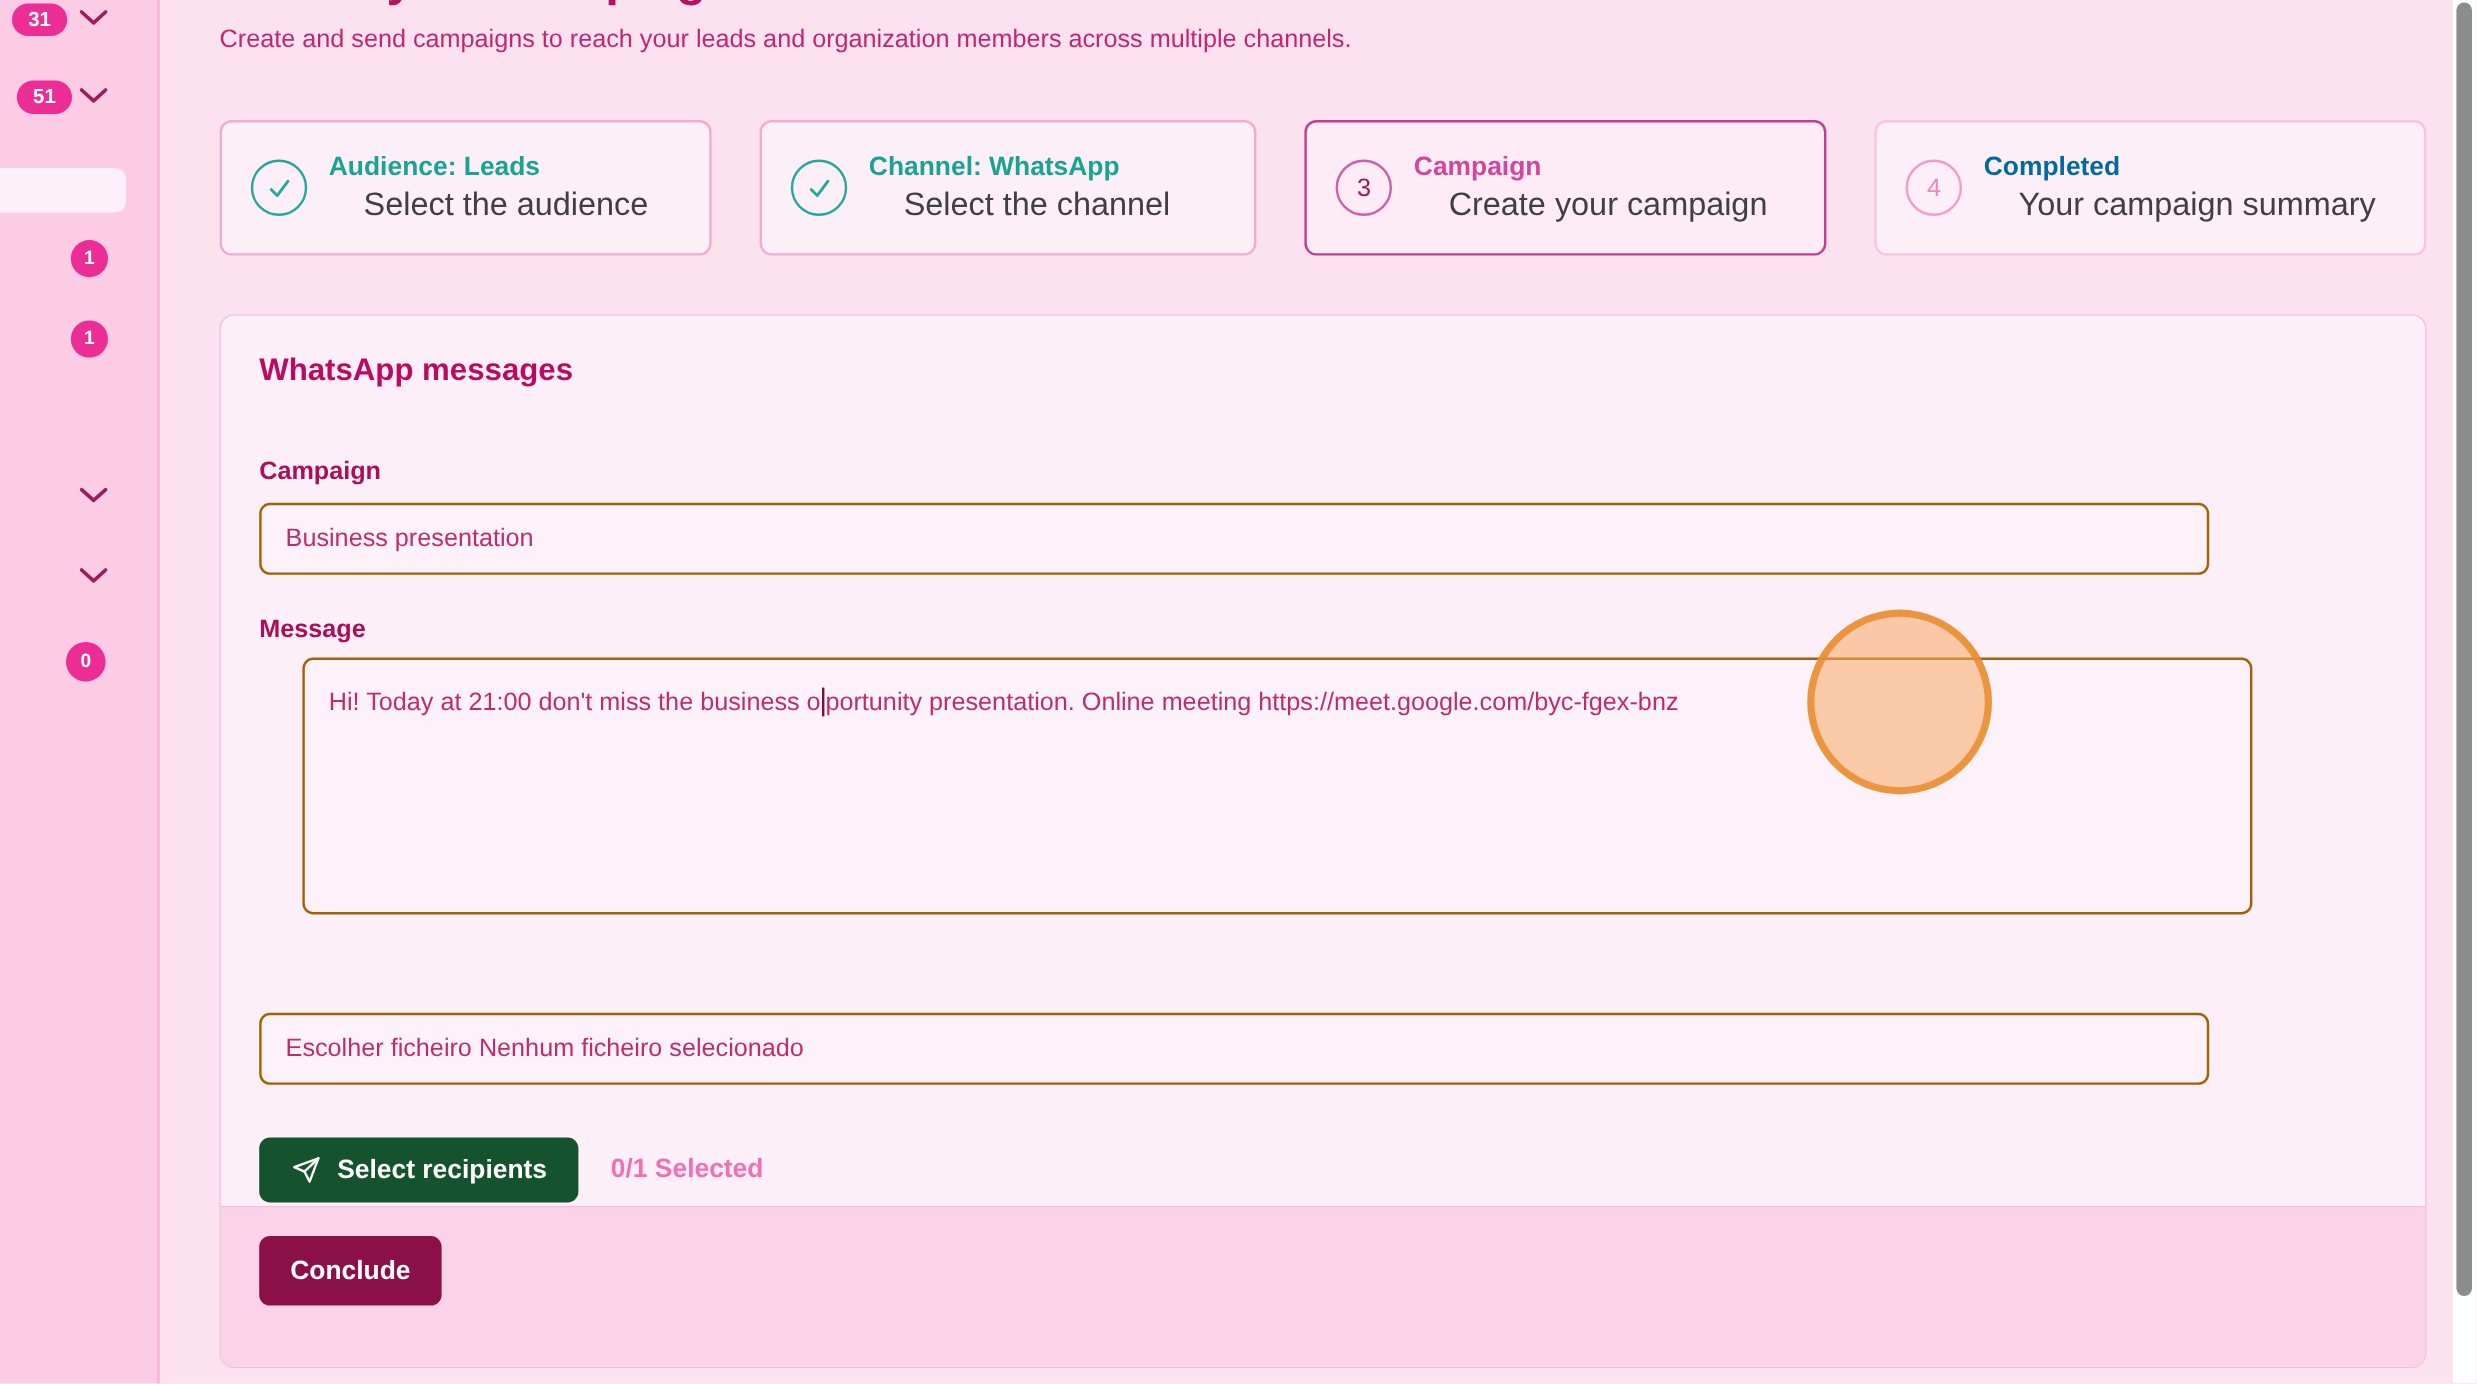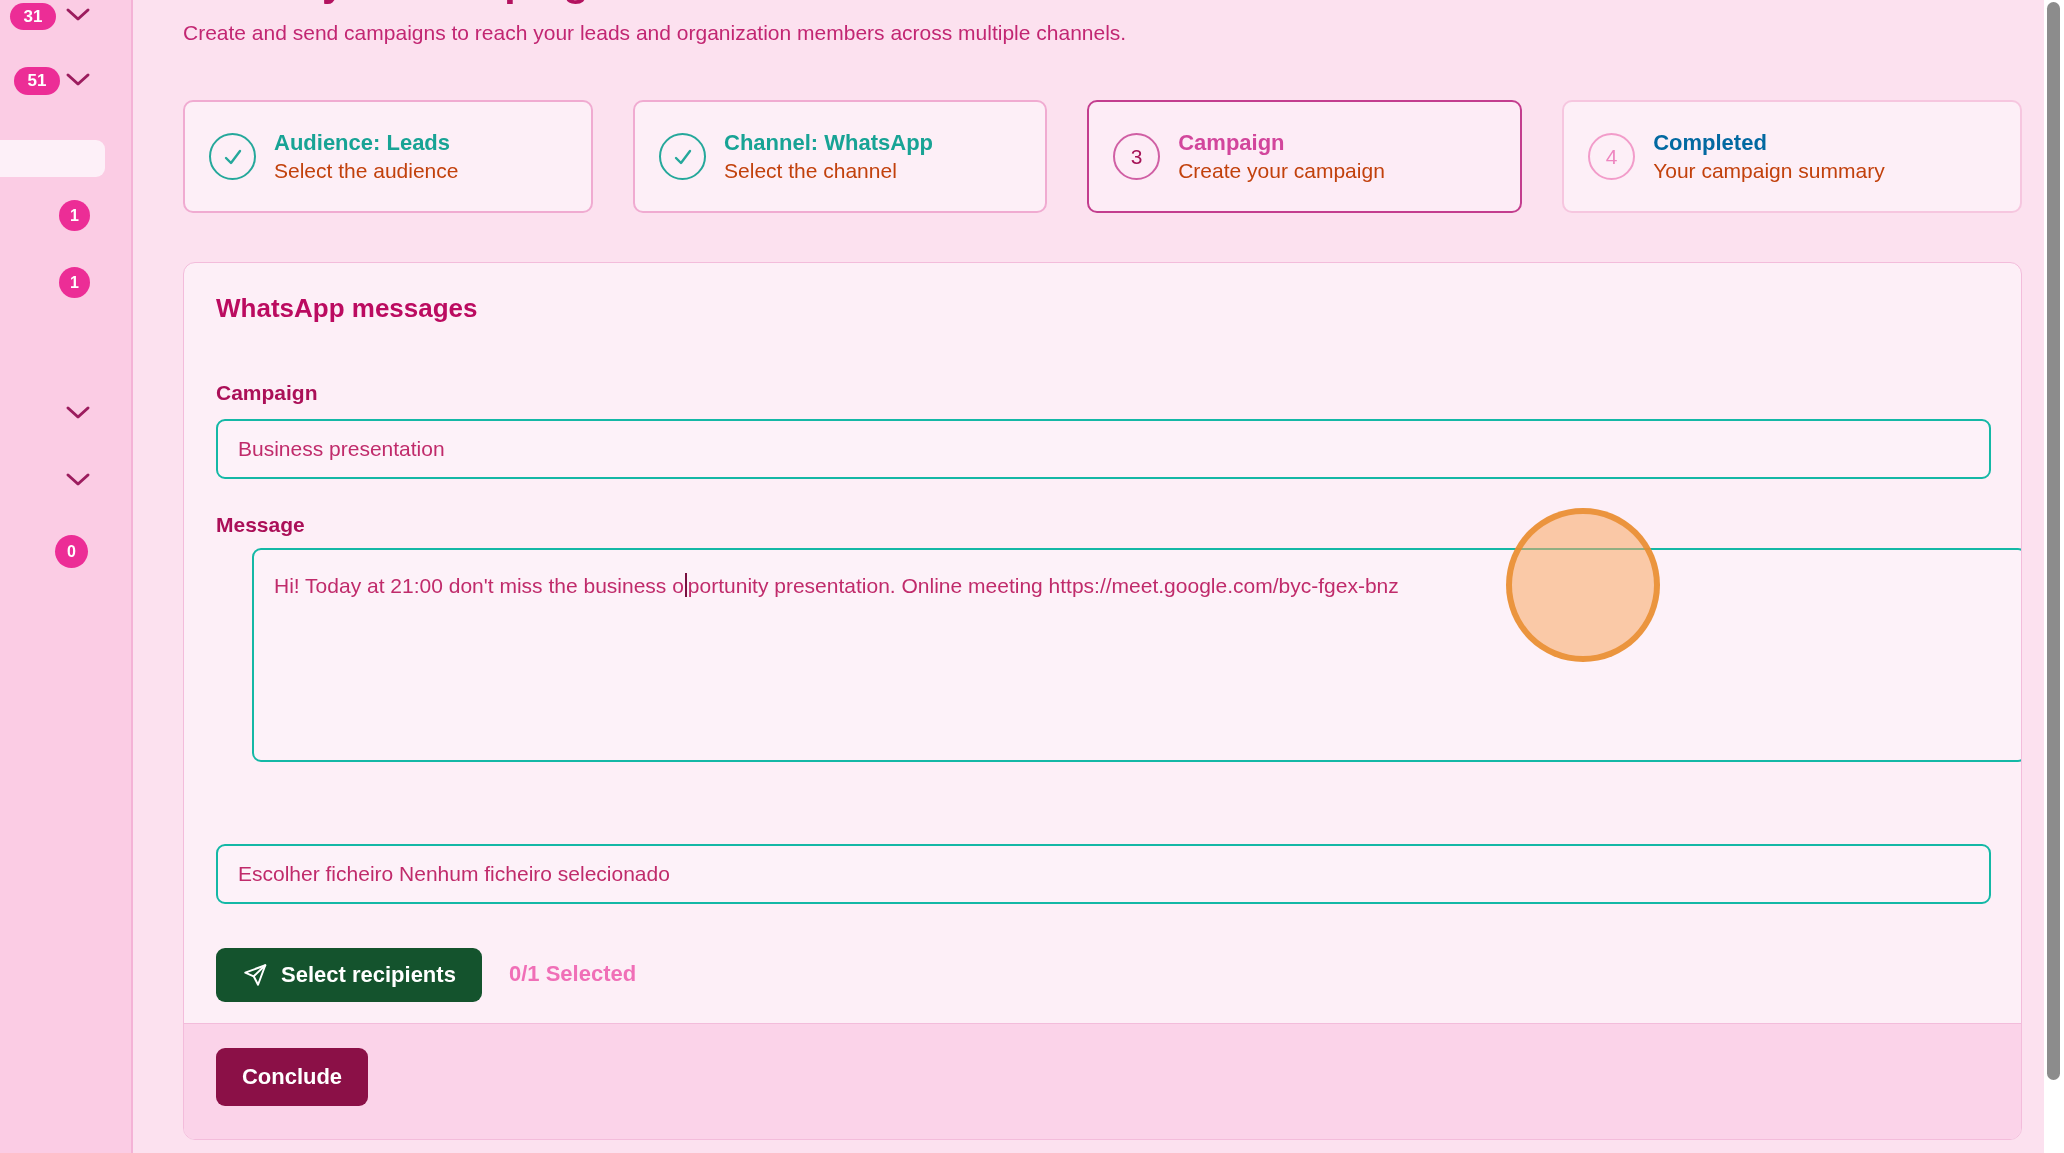--- a/index.html
+++ b/index.html
@@ -39,49 +39,49 @@
                display:flex; align-items:center; padding:0 0 0 24px; }
   .step-card.active { border-color:#c33d8e; background:#fdecf6; }
   .step-card.upcoming { border-color:#f6c6df; }
   .step-icon { width:47px; height:47px; border-radius:50%; border:2px solid;
                display:flex; align-items:center; justify-content:center; flex:0 0 47px; }
   .step-icon.done { border-color:#25a89b; color:#25a89b; }
   .step-icon.num3 { border-color:#d05fa4; color:#a61458; font-size:21px; }
   .step-icon.num4 { border-color:#f29cca; color:#ee86c0; font-size:21px; }
   .step-text { margin-left:18px; line-height:1.32; }
   .step-title { font-size:22px; font-weight:bold; }
-  .step-sub { font-size:21px; color:#c2410c; }
+  .step-sub { font-size:27px; color:#404040;margin-left:29px; }
   .t-done { color:#18a395; }
   .t-active { color:#d2469c; }
   .t-upcoming { color:#0369a1; }
 
   
   .main-card { position:absolute; left:183px; top:262px; width:1839px; height:878px;
                background:#fdeff7; border:1px solid #f3bcdb; border-radius:12px; overflow:hidden; }
   .card-body { position:relative; width:100%; height:774px; }
   .section-title { position:absolute; left:32px; top:30px; font-size:26px; font-weight:bold; color:#bb0b60; }
   .field-label { position:absolute; left:32px; font-size:21px; font-weight:bold; color:#ab0f58; }
   .optional { font-weight:bold; color:#f15bb0; }
-  .box-input { position:absolute; left:32px; width:1775px; background:#fdf2f9;
-               border:2px solid #14b8a6; border-radius:9px; font-size:21px; color:#c02b6b;
+  .box-input { position:absolute; left:32px; width:1625px; background:#fdf2f9;
+               border:2px solid #a16207; border-radius:9px; font-size:21px; color:#c02b6b;
                font-family:"Liberation Sans", sans-serif; }
   .campaign-input { top:156px; height:60px; padding:0 20px; }
   .message-area { top:285px; height:214px; padding:22px 20px; line-height:1.3;margin-left:36px; }
   .file-input { top:581px; height:60px; display:flex; align-items:center; padding:0 20px; }
   .caret { display:inline-block; width:2px; height:24px; background:#7a1040;
            vertical-align:text-bottom; margin:0 1px; }
   input.box-input { outline:none; }
 
   .btn-recipients { position:absolute; left:32px; top:685px; height:54px; padding:0 26px;
                     background:#14532d; border:none; border-radius:9px; color:#fff;
                     font-size:22px; font-weight:bold; display:flex; align-items:center; gap:13px;
                     font-family:"Liberation Sans", sans-serif; cursor:pointer; }
   .selected-count { position:absolute; left:325px; top:698px; font-size:22px; font-weight:bold; color:#f06fb7; }
 
-  .card-footer { position:absolute; left:0; bottom:0; width:100%; height:116px;
+  .card-footer { position:absolute; left:0; bottom:0; width:100%; height:134px;
                  background:#fbd3e9; border-top:1px solid #f3bcdb; }
   .btn-conclude { position:absolute; left:32px; top:24px; width:152px; height:58px;
                   background:#8b1047; border:none; border-radius:9px; color:#fff;
                   font-size:22px; font-weight:bold; font-family:"Liberation Sans", sans-serif;
                   cursor:pointer; }
 
   
   .click-ring { position:absolute; left:1506px; top:508px; width:154px; height:154px;
                 border-radius:50%; background:rgba(247,168,100,0.55);
                 border:6px solid rgba(233,139,43,0.85); pointer-events:none; }

